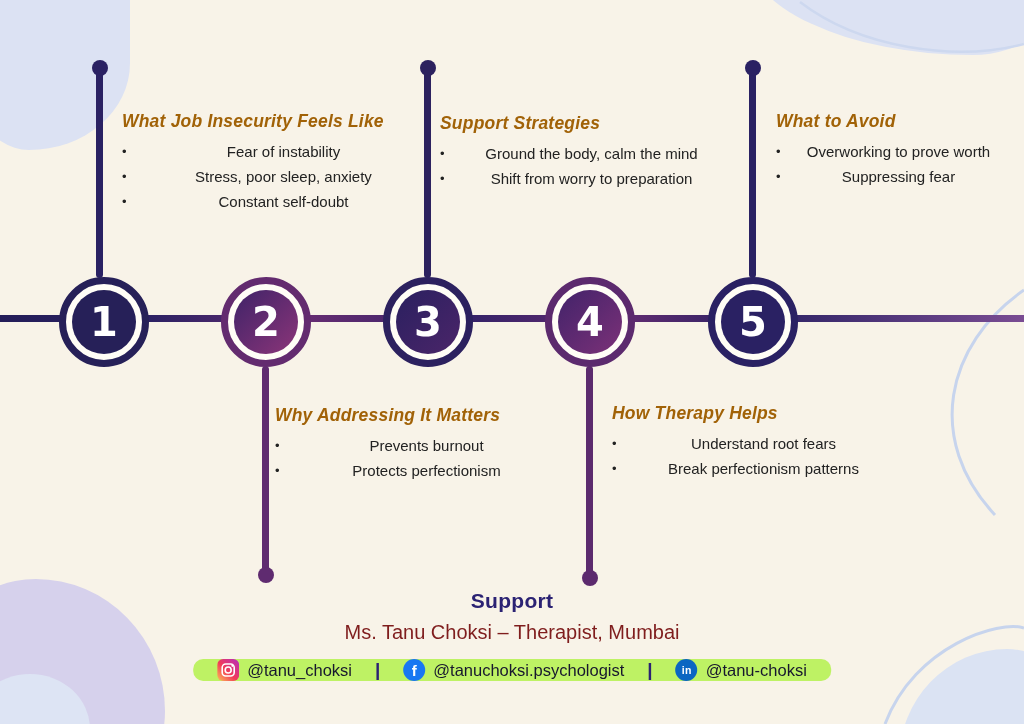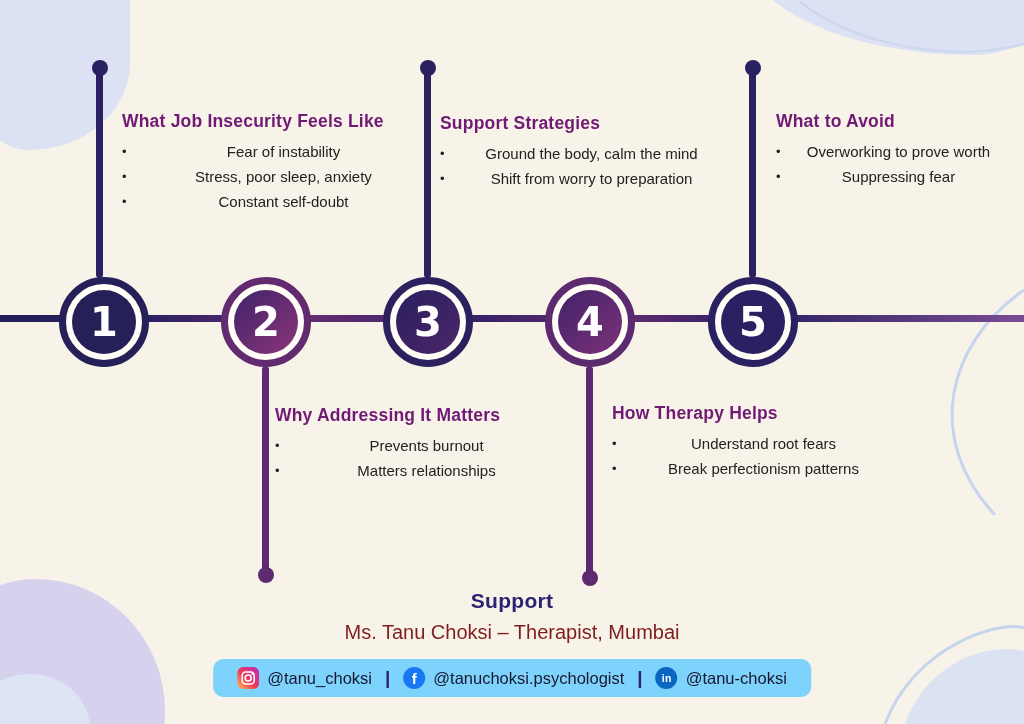--- a/index.html
+++ b/index.html
@@ -25,32 +25,32 @@
   .node-ring{
     position:absolute;width:76px;height:76px;border:7px solid #2a2163;border-radius:50%;
     background:#fffdf6;z-index:2;display:flex;align-items:center;justify-content:center;
   }
   .node-core{
     width:64px;height:64px;border-radius:50%;color:#fff;
     display:flex;align-items:center;justify-content:center;
     font-size:40px;font-weight:700;font-family:"DejaVu Sans",sans-serif;
   }
   .text-block{position:absolute;z-index:2;color:#1c1c1c;}
-  .tb-title{font-size:17.5px;font-weight:700;margin-bottom:7px;letter-spacing:.2px;color:#701a75;}
+  .tb-title{font-size:17.5px;font-weight:700;margin-bottom:7px;letter-spacing:.2px;color:#a16207;font-style:italic;}
   .tb-bullet{font-size:15px;line-height:25px;position:relative;padding-left:13px;color:#222;text-align:center;}
   .tb-bullet::before{content:"•";position:absolute;left:0;top:0;font-size:13px;}
   
   .support{position:absolute;left:0;right:0;top:589px;text-align:center;z-index:2;
     font-size:21px;font-weight:700;color:#2b2273;letter-spacing:.3px;}
   .therapist{position:absolute;left:0;right:0;top:621px;text-align:center;z-index:2;
     font-size:20px;color:#7f1d1d;}
   .social-bar{
     position:absolute;left:50%;top:659px;transform:translateX(-50%);z-index:2;
-    background:#7dd3fc;border-radius:10px;padding:8px 24px;
-    display:flex;align-items:center;gap:10px;white-space:nowrap;
+    background:#bef264;border-radius:10px;padding:0 24px;
+    display:flex;align-items:center;gap:20px;white-space:nowrap;
   }
   .social-item{display:flex;align-items:center;gap:8px;}
   .handle{font-size:16.5px;color:#17172e;}
   .sep{font-weight:700;color:#2b2273;font-size:19px;padding:0 3px;}
   .icon-circle{width:22px;height:22px;border-radius:50%;color:#fff;font-weight:700;
     display:flex;align-items:center;justify-content:center;flex:none;}
   .icon-fb{background:#1877f2;font-size:15px;}
   .icon-li{background:#0a66c2;font-size:10.5px;letter-spacing:.2px;}
   .ig-wrap{width:22px;height:22px;flex:none;display:flex;}
 </style>
@@ -85,21 +85,21 @@
   </div>
 
   <div class="connector" style="left:262px;top:366px;height:205px;background:#5f2b70"></div>
   <div class="end-dot" style="left:258px;top:567px;background:#5f2b70"></div>
   <div class="node-ring" style="left:221px;top:277px;border-color:#632b6f">
     <div class="node-core" style="background:linear-gradient(135deg,#3f2368,#8c3579)">2</div>
   </div>
   <div class="text-block" style="left:275px;top:405px;width:290px">
     <div class="tb-title">Why Addressing It Matters</div>
     <div class="tb-bullet">Prevents burnout</div>
-    <div class="tb-bullet">Matters relationships</div>
+    <div class="tb-bullet">Protects perfectionism</div>
   </div>
 
   <div class="connector" style="left:424px;top:68px;height:210px;background:#2c215f"></div>
   <div class="end-dot" style="left:420px;top:60px;background:#2c215f"></div>
   <div class="node-ring" style="left:383px;top:277px;border-color:#2c215f">
     <div class="node-core" style="background:linear-gradient(135deg,#2a2060,#4b2569)">3</div>
   </div>
   <div class="text-block" style="left:440px;top:113px;width:290px">
     <div class="tb-title">Support Strategies</div>
     <div class="tb-bullet">Ground the body, calm the mind</div>

